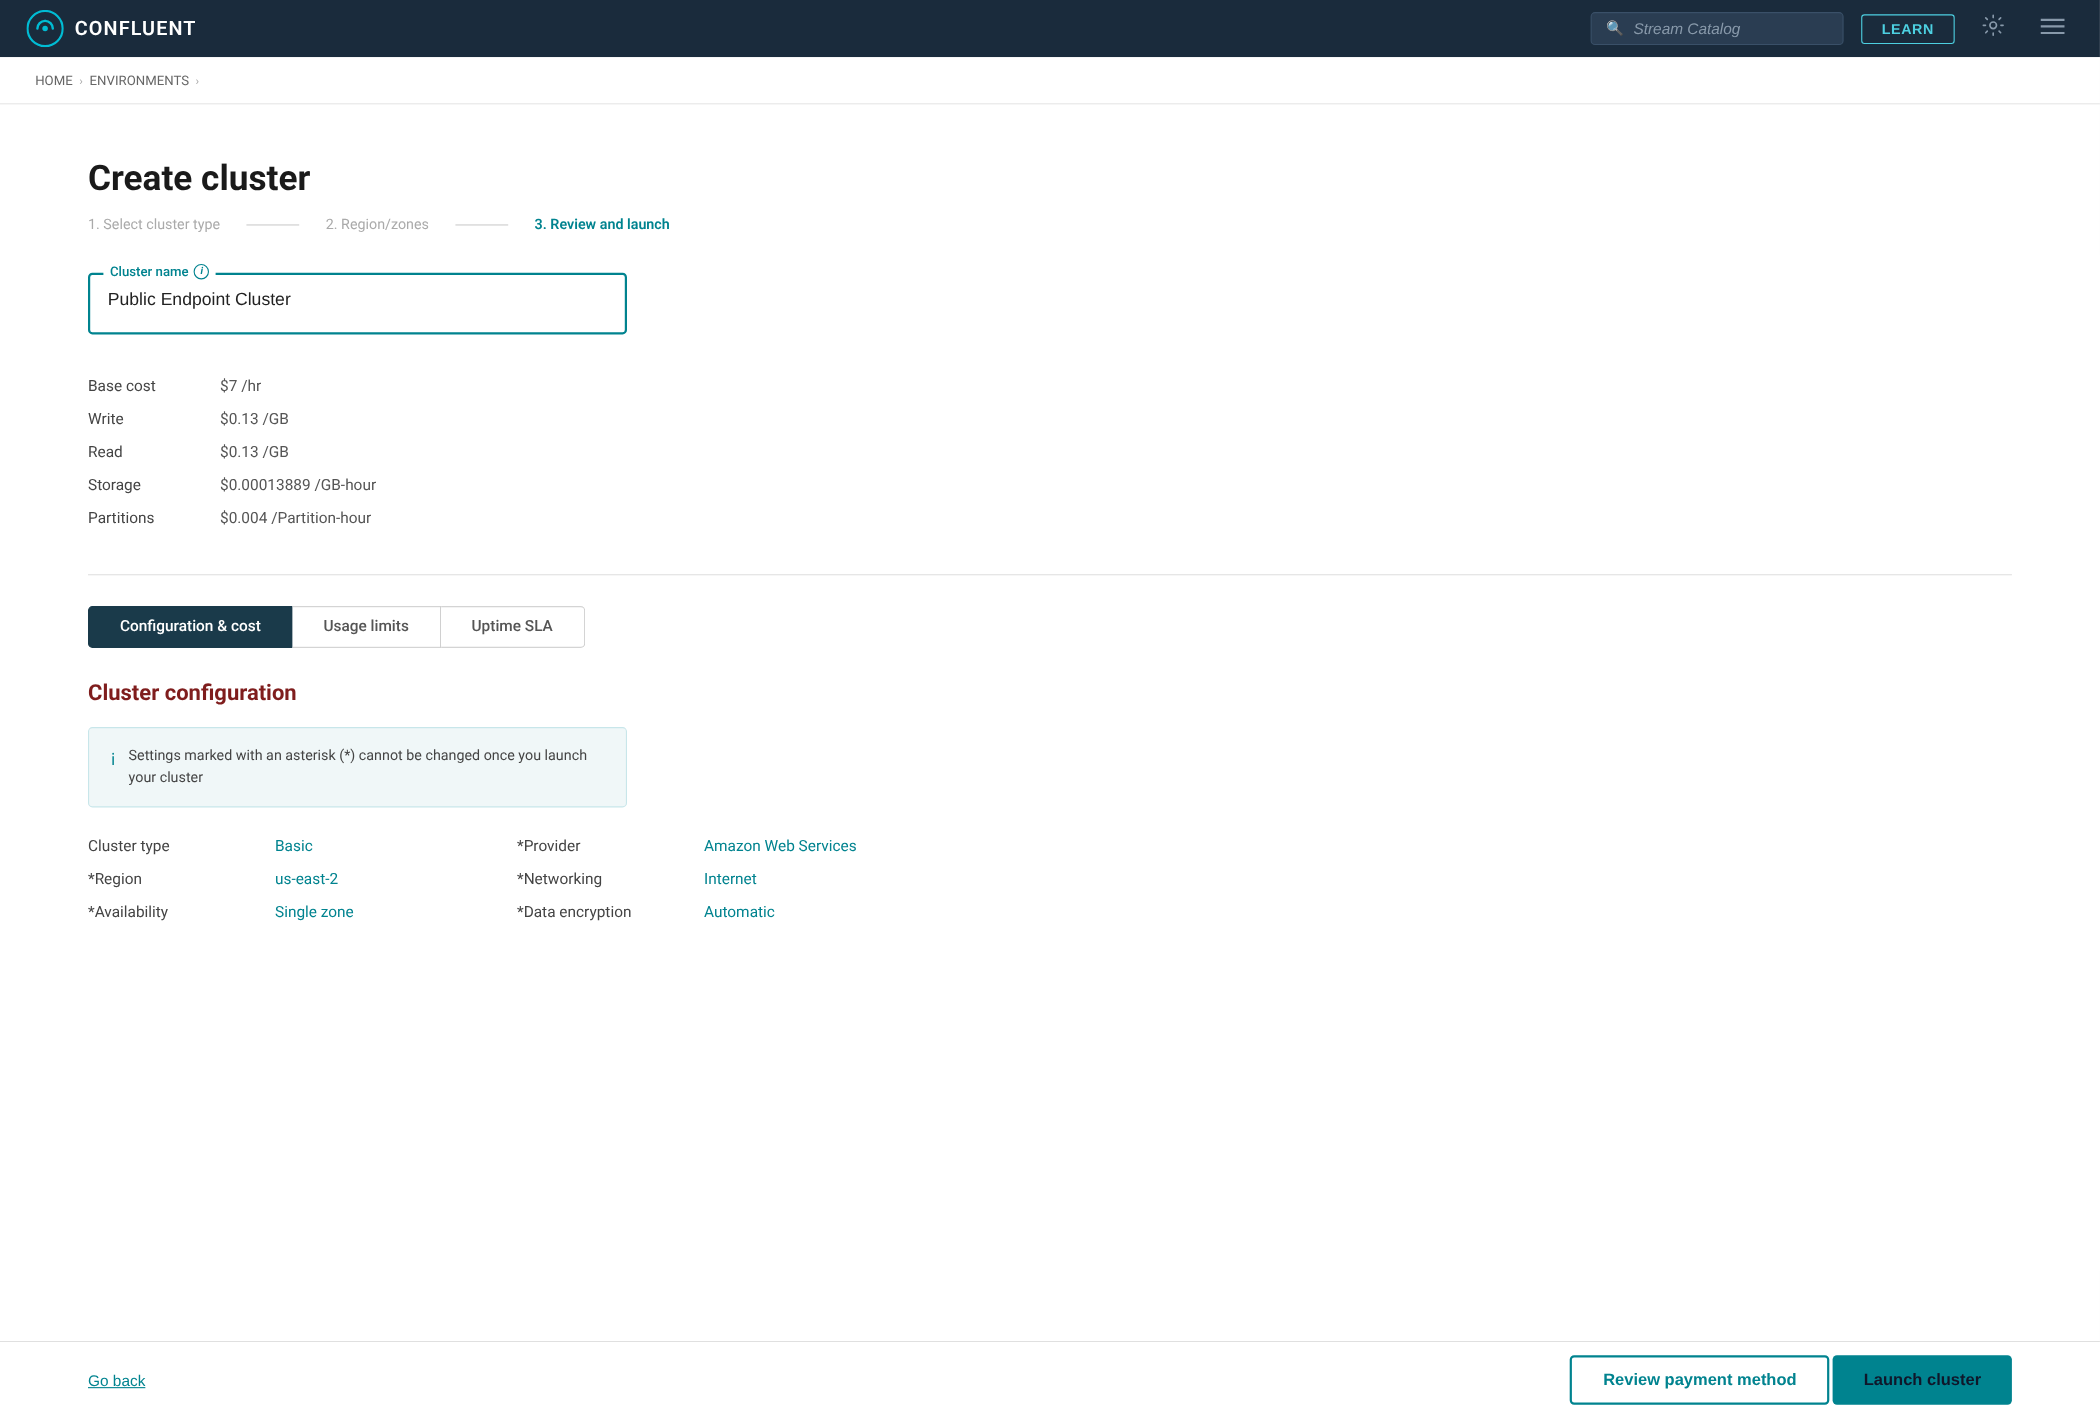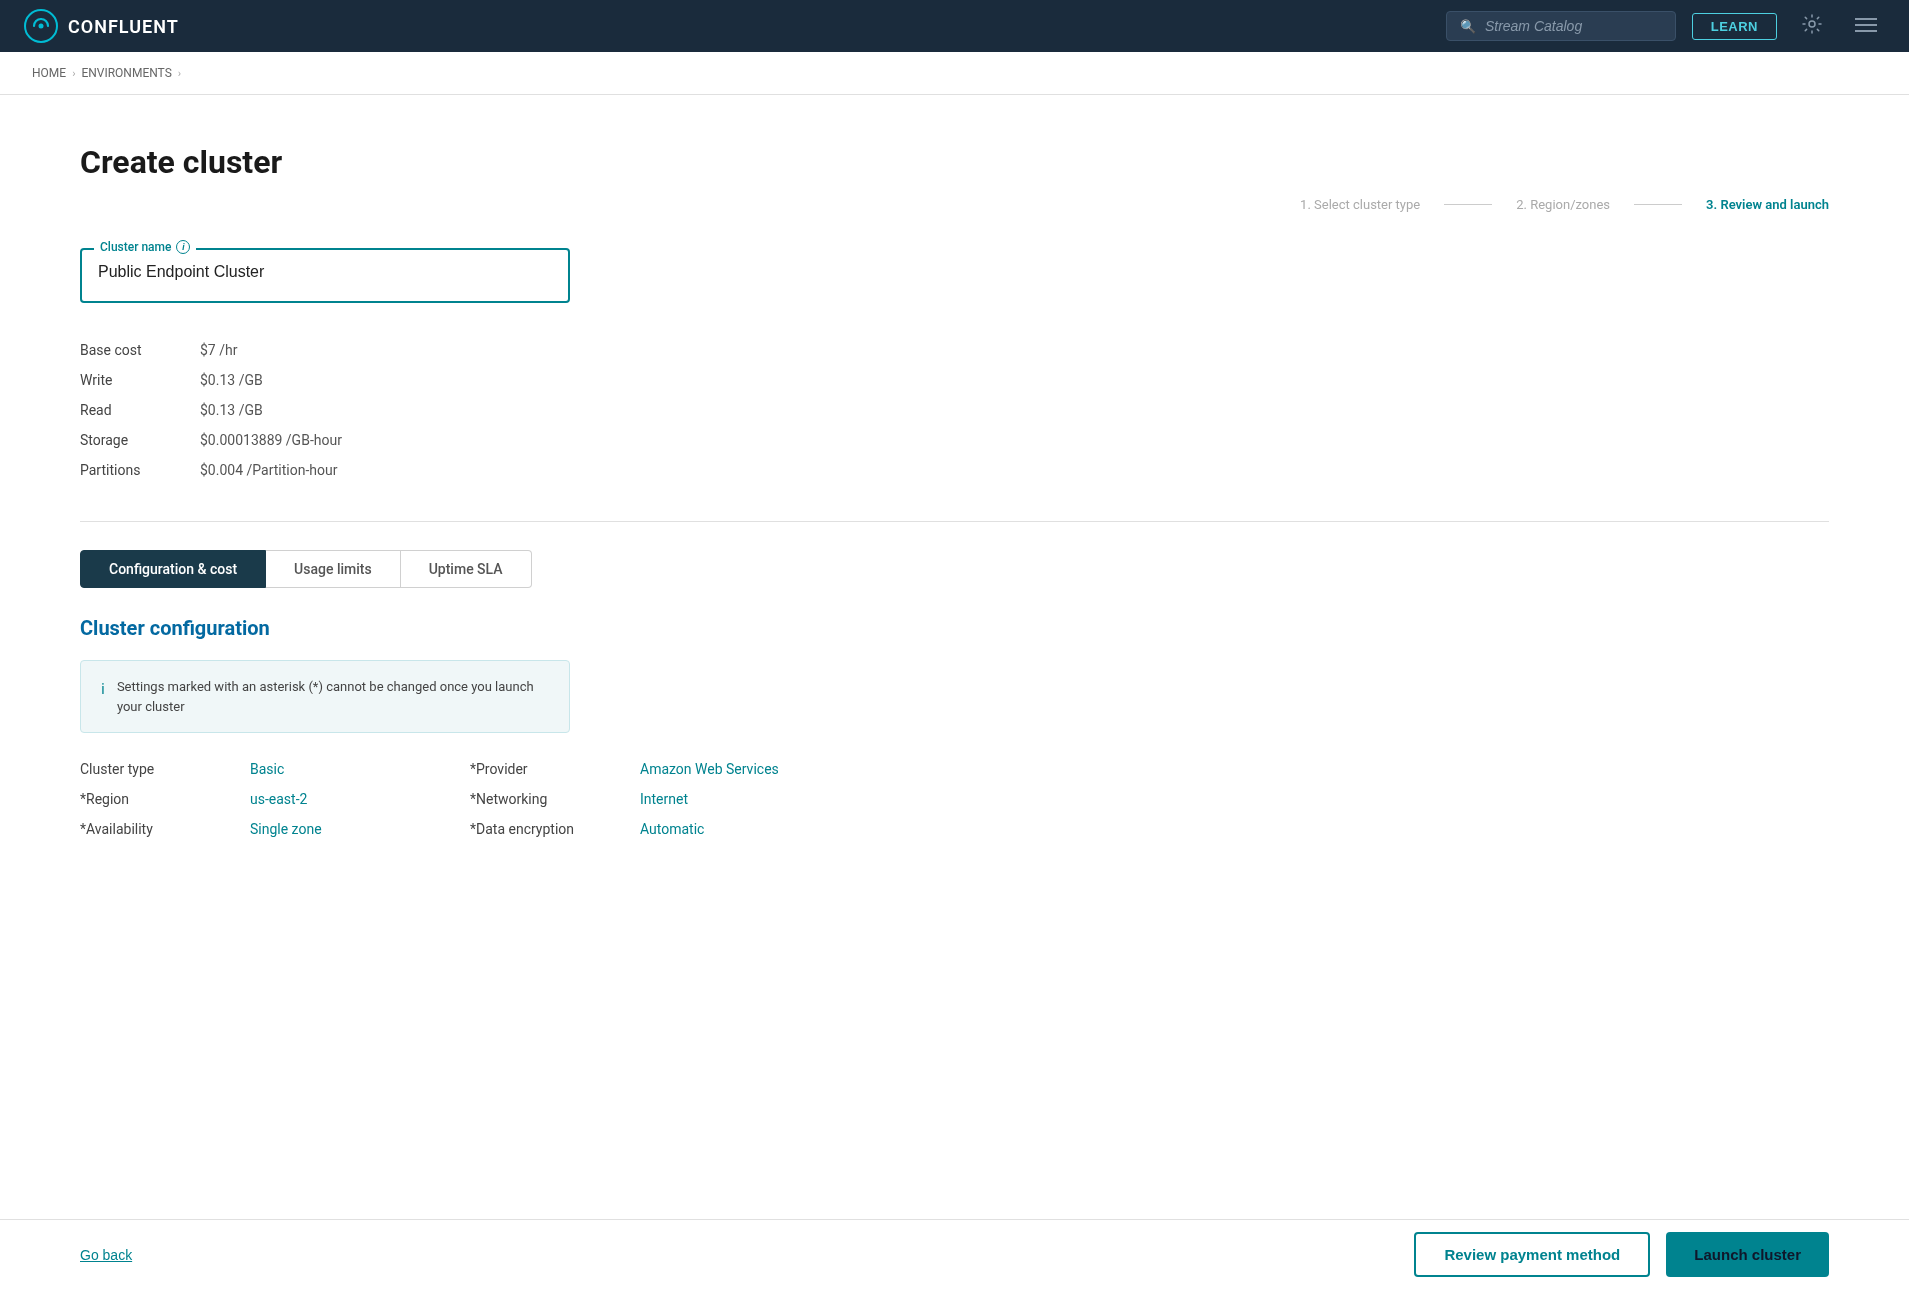--- a/index.html
+++ b/index.html
@@ -99,21 +99,20 @@
     }
 
     
     .stepper {
       display: flex;
       align-items: center;
       gap: 12px;
       font-size: 13px;
       color: #aaa;
       margin-bottom: 36px;
-      justify-content: flex-end;
     }
     .stepper-step { color: #aaa; }
     .stepper-step.active { color: #00838f; font-weight: 600; }
     .stepper-line {
       height: 1px;
       width: 48px;
       background: #ccc;
       margin: 0 12px;
     }
 
@@ -200,21 +199,21 @@
       background: #1a3a4a;
       color: #fff;
       border-color: #1a3a4a;
     }
     .tab:not(:first-child) { border-left: none; }
 
     
     .section-title {
       font-size: 20px;
       font-weight: 700;
-      color: #0369a1;
+      color: #7f1d1d;
       margin-bottom: 20px;
     }
 
     .info-box {
       background: #f0f7f8;
       border: 1px solid #c8e6ea;
       border-radius: 4px;
       padding: 16px 20px;
       display: flex;
       align-items: flex-start;
@@ -258,21 +257,21 @@
     .go-back-link {
       color: #00838f;
       font-size: 14px;
       text-decoration: underline;
       cursor: pointer;
       background: none;
       border: none;
     }
     .footer-actions {
       display: flex;
-      gap: 16px;
+      gap: 3px;
     }
     .btn-review {
       border: 2px solid #00838f;
       background: #fff;
       color: #00838f;
       font-size: 15px;
       font-weight: 600;
       padding: 12px 28px;
       border-radius: 4px;
       cursor: pointer;

